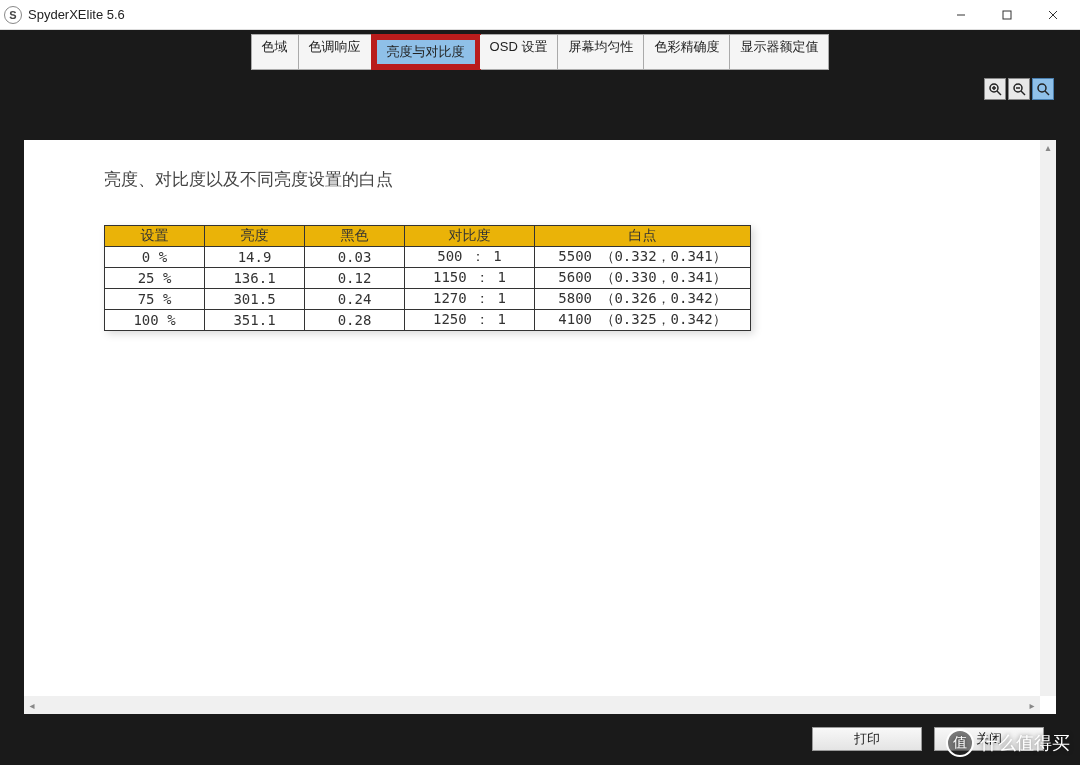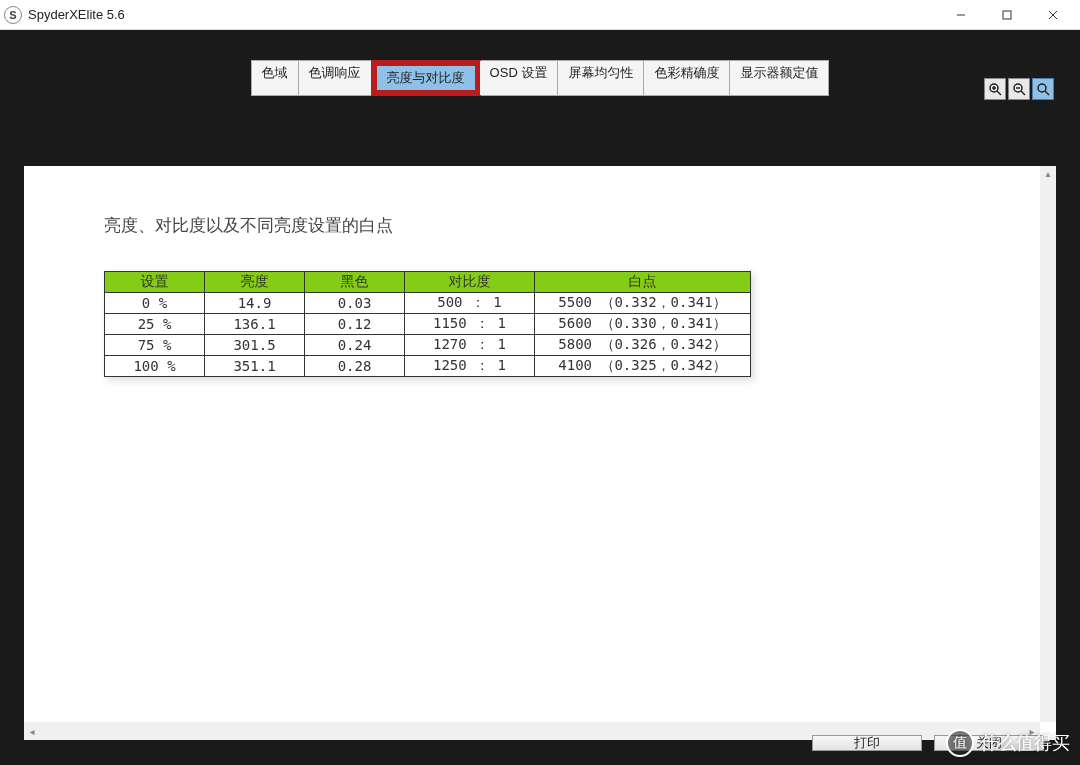--- a/index.html
+++ b/index.html
@@ -52,21 +52,20 @@
     }
     .tabs-row {
       display: flex;
       justify-content: center;
       margin-top: 4px;
     }
     .tabs {
       display: flex;
       background: #e8e8e8;
       border: 1px solid #aaa;
-      margin-top: 26px;
     }
     .tab {
       padding: 3px 10px;
       font-size: 13px;
       color: #222;
       border-right: 1px solid #aaa;
       background: #f5f5f5;
       cursor: pointer;
     }
     .tab:last-child { border-right: none; }
@@ -121,57 +120,57 @@
       display:flex; align-items:center;
     }
     .hscroll-left, .hscroll-right {
       width: 16px; height: 18px;
       display:flex; align-items:center; justify-content:center;
       color:#888; font-size:10px;
     }
     .hscroll-right { margin-left:auto; }
 
     .page {
-      padding: 48px 0 0 80px;
+      padding: 28px 0 0 80px;
     }
     .page-title {
       font-size: 17px;
       color: #444;
       margin-bottom: 34px;
     }
     table.data {
       border-collapse: collapse;
       font-family: "SimSun", monospace;
       font-size: 14px;
       color: #333;
       box-shadow: 3px 3px 8px rgba(0,0,0,0.15);
     }
     table.data th, table.data td {
       border: 1px solid #333;
       padding: 1px 8px;
       text-align: center;
       font-weight: normal;
     }
-    table.data th { background: #84cc16; }
+    table.data th { background: #eab308; }
     .col-setting { width: 100px; }
     .col-brightness { width: 100px; }
     .col-black { width: 100px; }
     .col-contrast { width: 130px; }
     .col-whitepoint { width: 216px; }
 
     .footer-bar {
       position: absolute;
       bottom: 14px;
       right: 36px;
       display: flex;
       gap: 12px;
     }
     .footer-btn {
       width: 110px;
-      height: 16px;
+      height: 24px;
       background: linear-gradient(#f8f8f8,#e4e4e4);
       border: 1px solid #999;
       display: flex;
       align-items: center;
       justify-content: center;
       font-size: 13px;
       color: #222;
       cursor: pointer;
     }
 

